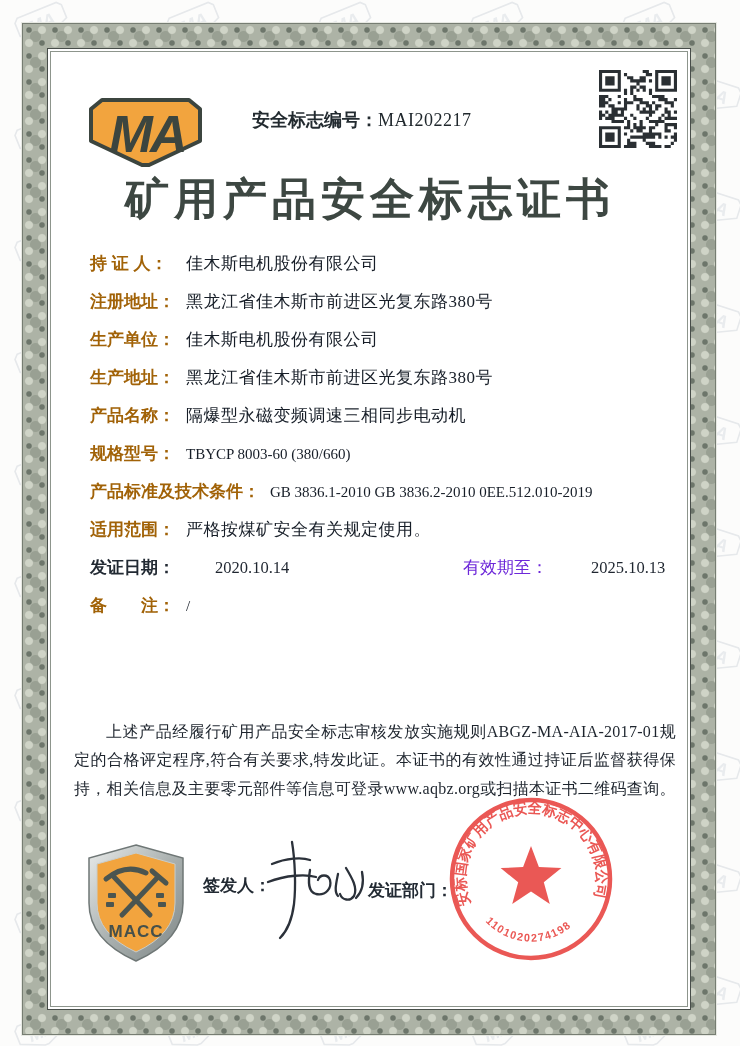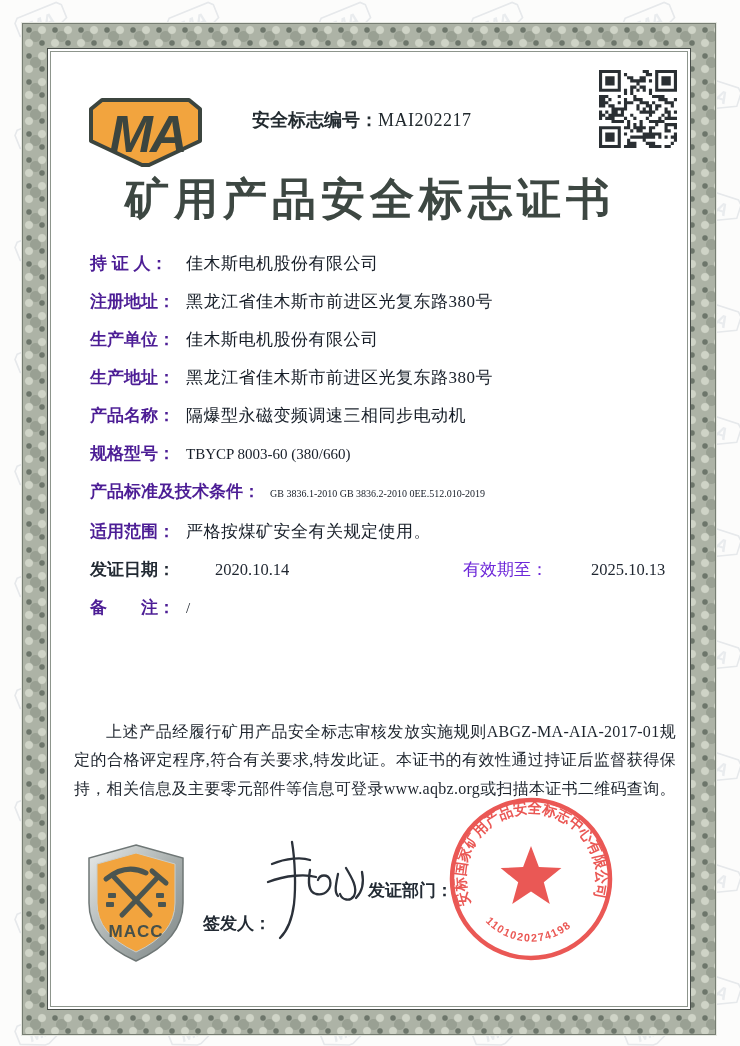--- a/index.html
+++ b/index.html
@@ -44,40 +44,40 @@
   .title{
     position:absolute;left:0;top:170px;width:100%;text-align:center;
     font-family:"Liberation Serif","DejaVu Serif",serif;font-weight:bold;
     font-size:44px;letter-spacing:5px;color:#3d4742;
   }
   
   .fields{position:absolute;left:90px;top:252px;width:586px;display:flex;flex-direction:column;gap:14px;}
   .row{display:flex;align-items:baseline;line-height:24px;min-height:24px;}
   .row .lab{
     flex:0 0 96px;font-family:"Liberation Sans","DejaVu Sans",sans-serif;
-    font-weight:bold;font-size:17px;color:#4c1d95;white-space:nowrap;
+    font-weight:bold;font-size:17px;color:#a16207;white-space:nowrap;
   }
   .row.wide .lab{flex:0 0 auto;margin-right:10px;}
   .row .val{font-size:17px;color:#161d27;letter-spacing:.5px;}
   .row .val.latin{font-family:Liberation Serif, serif;font-size:15px;letter-spacing:0;}
-  .row.wide .val{font-family:"Liberation Serif",serif;font-size:10px;letter-spacing:0;}
+  .row.wide .val{font-family:"Liberation Serif",serif;font-size:15px;letter-spacing:0;}
   .daterow{display:flex;align-items:baseline;line-height:24px;gap:29px;}
   .daterow .lab{flex:0 0 96px;font-family:"Liberation Sans",sans-serif;font-weight:bold;font-size:17px;color:#222a33;}
   .daterow .d1{flex:0 0 219px;font-size:16.5px;}
   .daterow .lab2{flex:0 0 99px;font-family:"Liberation Sans",sans-serif;font-weight:normal;font-size:17px;color:#6d28d9;}
   .daterow .d2{font-size:16.5px;}
   
   .statement{
     position:absolute;left:74px;top:702px;width:602px;
     font-size:16px;line-height:1.78;text-align:justify;text-indent:2em;
     color:#1d242d;letter-spacing:.3px;
   }
   
   .macc{position:absolute;left:80px;top:841px;}
-  .signer{position:absolute;left:203px;top:874px;font-family:"Liberation Sans",sans-serif;font-weight:bold;font-size:17px;color:#222a33;margin-top:38px;}
+  .signer{position:absolute;left:203px;top:874px;font-family:"Liberation Sans",sans-serif;font-weight:bold;font-size:17px;color:#222a33;}
   .sig{position:absolute;left:258px;top:838px;}
   .dept{position:absolute;left:368px;top:879px;font-family:"Liberation Sans",sans-serif;font-weight:bold;font-size:17px;color:#222a33;}
   .stamp{position:absolute;left:446px;top:794px;opacity:.88;mix-blend-mode:multiply;}
 </style>
 </head>
 <body>
 
 <svg class="wm-tile" width="740" height="1046">
   <defs>
     <g id="wmbadge" fill="none" stroke="#dfe2e6" stroke-width="1.6">

